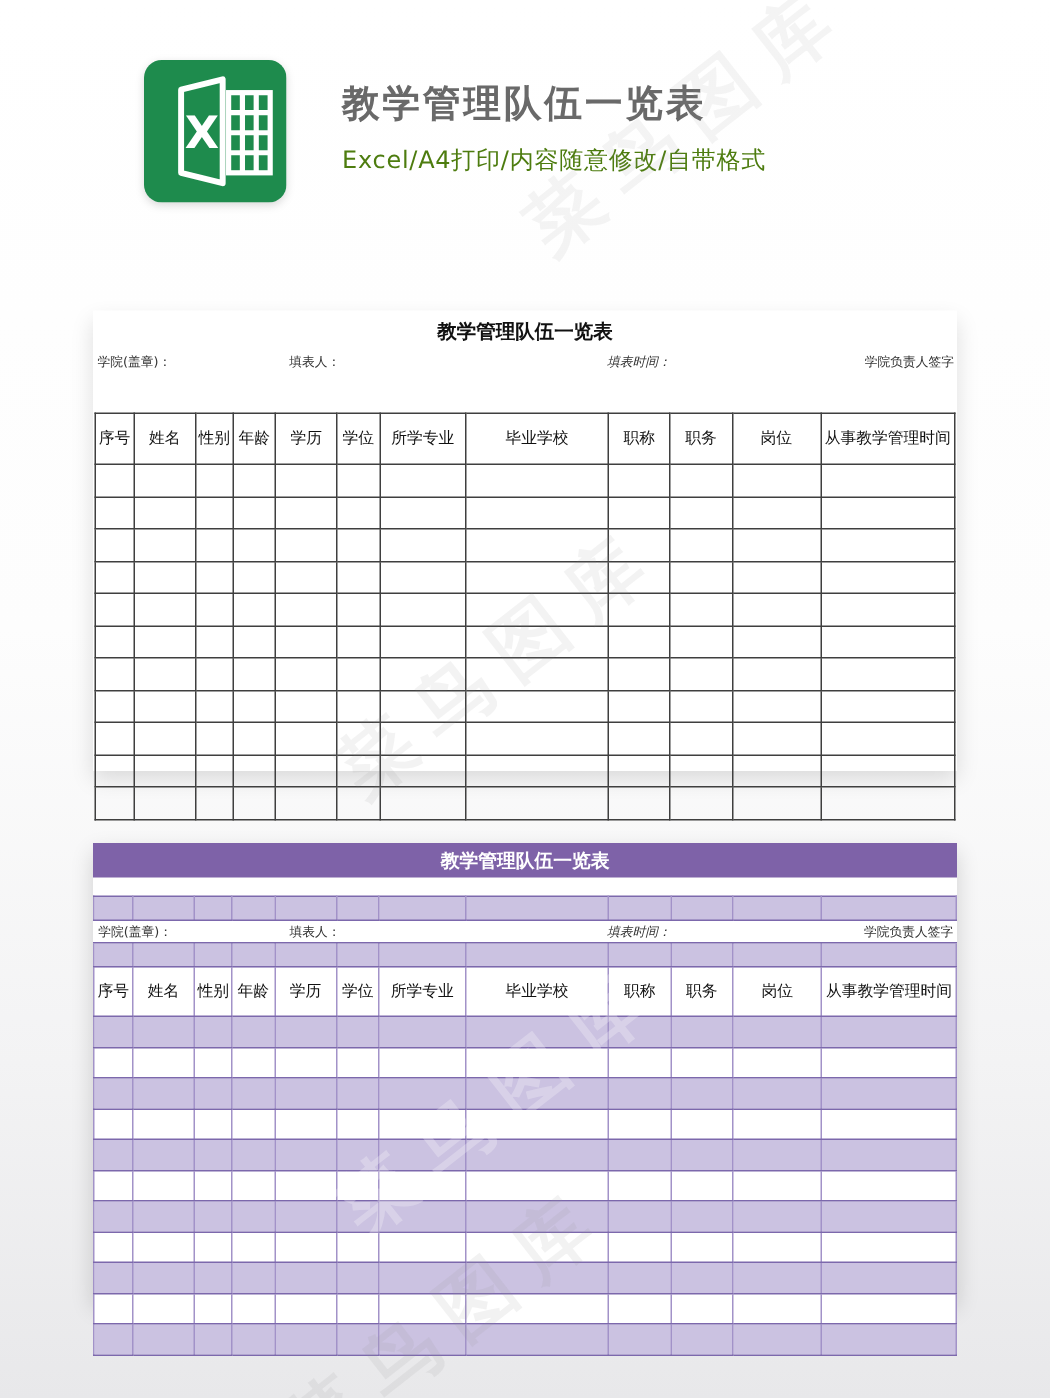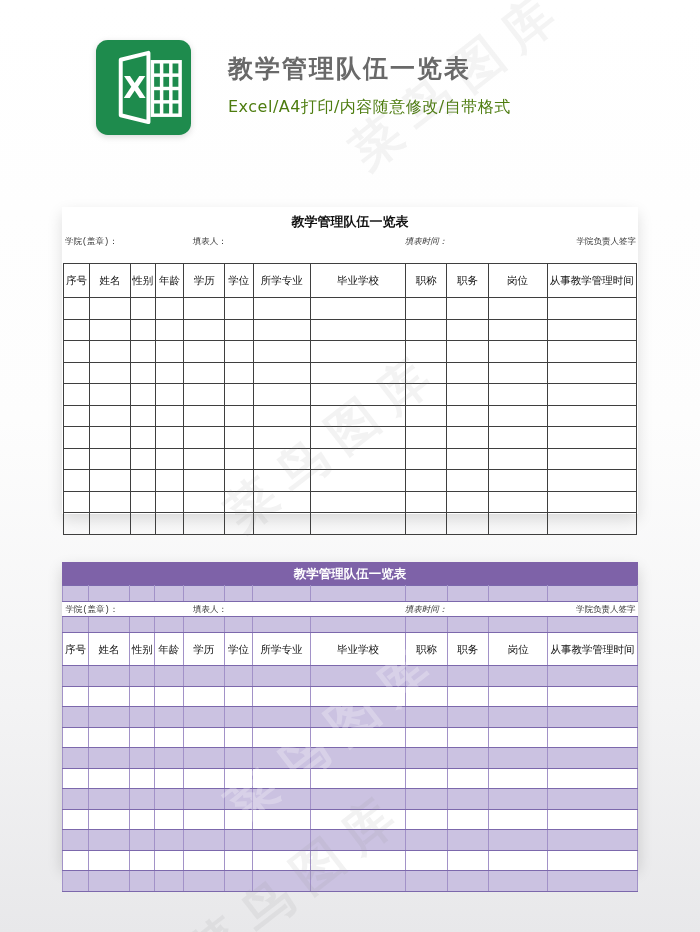--- a/index.html
+++ b/index.html
@@ -22,25 +22,25 @@
   .hero-text h1{margin:0 0 12px 0;font-size:25px;font-weight:600;color:#696969;letter-spacing:2px;}
   .hero-text p{margin:0;font-size:16px;color:#4d7c0f;letter-spacing:0.5px;}
   
   .card{position:absolute;left:62px;width:576px;background:#ffffff;
         box-shadow:0 6px 14px rgba(0,0,0,0.13);}
   
   .wcard{top:207px;height:307px;}
   .wtitle{padding-top:6px;height:20px;line-height:18px;text-align:center;
           font-size:13px;font-weight:bold;color:#111;}
   .inforow{position:relative;height:16px;font-size:8.5px;color:#333;}
-  .inforow .i1{position:absolute;left:3px;top:3px;font-family:Liberation Mono, monospace;}
+  .inforow .i1{position:absolute;left:3px;top:3px;}
   .inforow .i2{position:absolute;left:22.7%;top:3px;font-family:Liberation Mono, monospace;}
   .inforow .i3{position:absolute;left:59.5%;top:3px;font-style:italic;}
   .inforow .i4{position:absolute;right:2px;top:3px;}
-  table{border-collapse:collapse;table-layout:fixed;}
+  table{border-collapse:collapse;table-layout:fixed;margin-top:12px;}
   .wtable{position:absolute;top:56px;left:1px;width:574px;}
   .wtable th{border:1px solid #3f3f3f;font-size:10.5px;font-weight:400;color:#111;
              height:33px;padding:0 1px;line-height:1.35;}
   .wtable td{border:1px solid #3f3f3f;height:18.5px;}
   
   .c0{width:4.5%;}.c1{width:7.2%;}.c2{width:4.3%;}.c3{width:5.0%;}
   .c4{width:7.1%;}.c5{width:5.0%;}.c6{width:10.0%;}.c7{width:16.6%;}
   .c8{width:7.2%;}.c9{width:7.2%;}.c10{width:10.3%;}.c11{width:15.6%;}
   
   .pcard{top:562px;height:304px;background:#ffffff;box-shadow:0 6px 14px rgba(0,0,0,0.16);}

